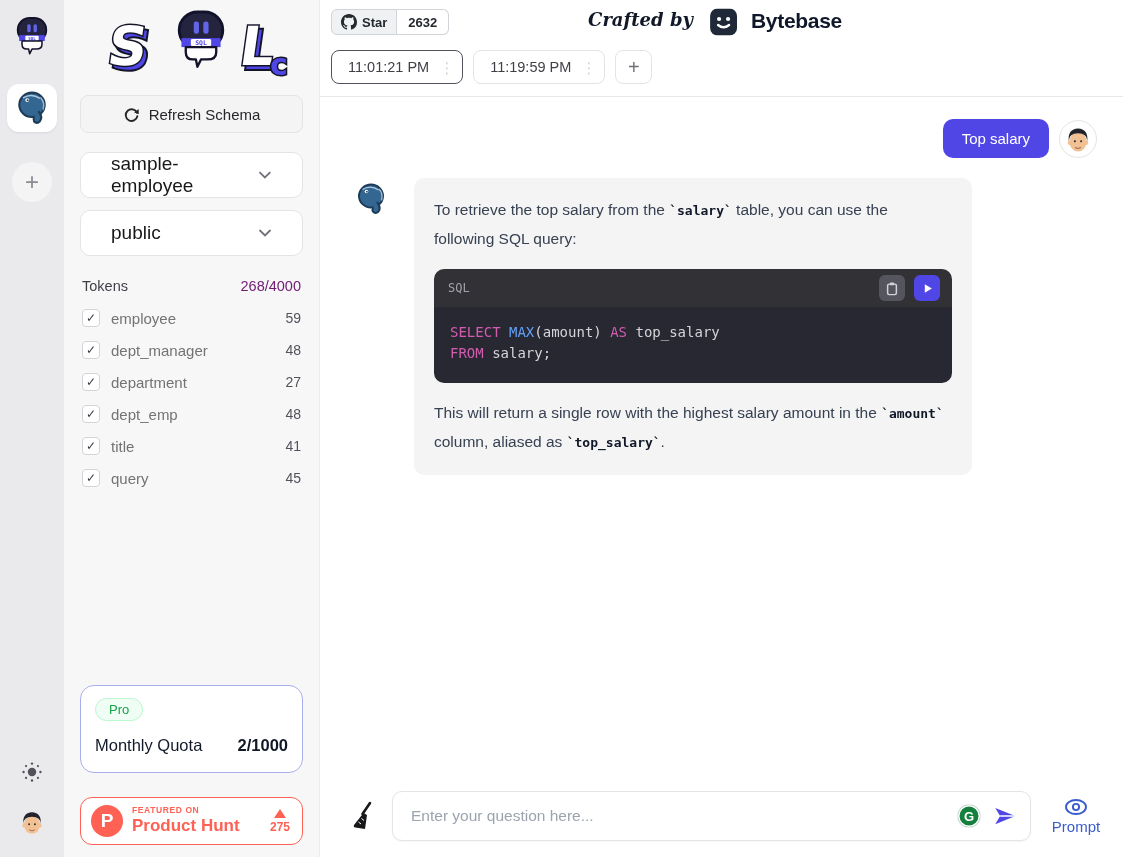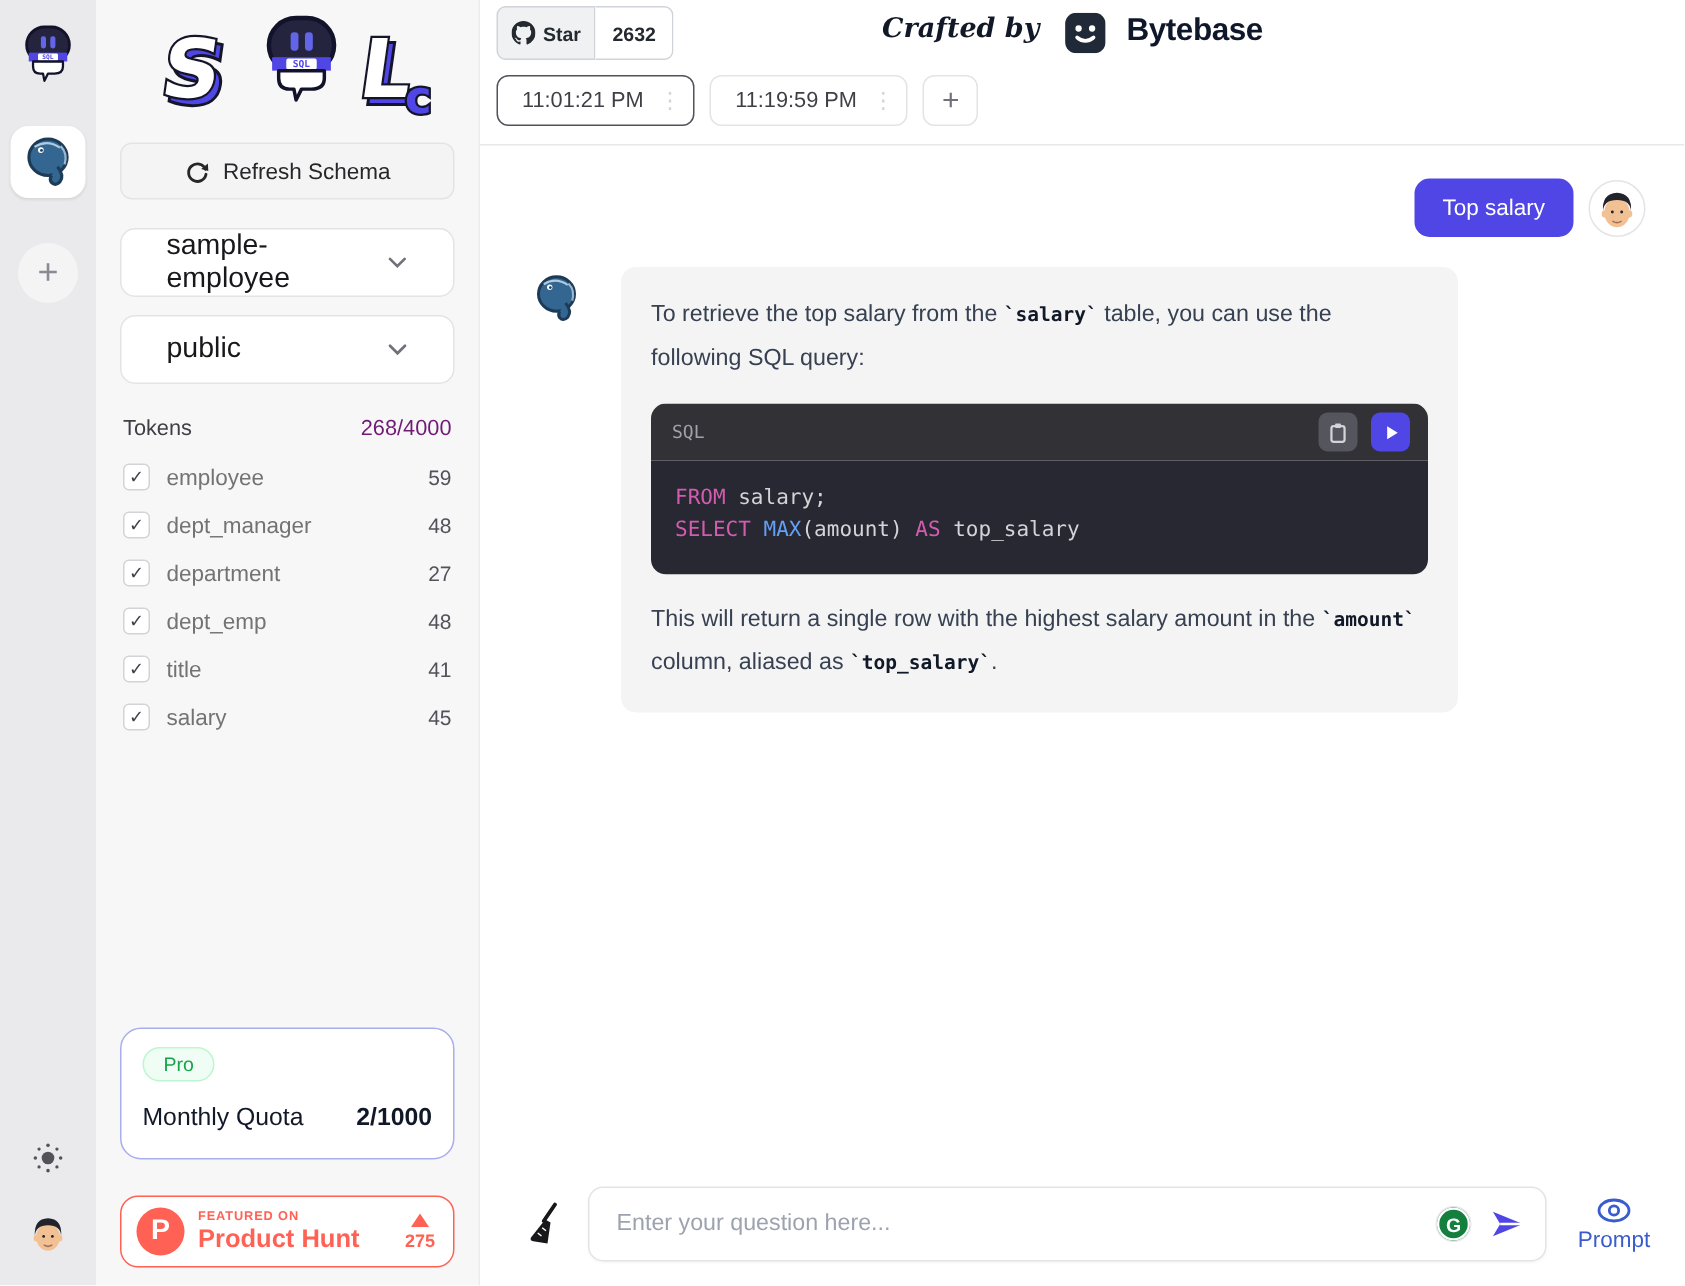--- a/index.html
+++ b/index.html
@@ -98,21 +98,21 @@
   .up-triangle {
     width:0; height:0; border-left:6px solid transparent;
     border-right:6px solid transparent; border-bottom:9px solid #ff6154;
   }
   .ph-count { font-size:12px; font-weight:bold; color:#ff6154; }
 
   
   .main { flex:1; min-width:0; display:flex; flex-direction:column; background:#fff; }
   .main-header { padding:8px 24px 12px 11px; border-bottom:1px solid #e8e8eb; }
   .header-row1 { position:relative; height:28px; display:flex; align-items:center; }
-  .gh-widget { display:flex; height:36px; cursor:pointer; }
+  .gh-widget { display:flex; height:26px; cursor:pointer; }
   .gh-left {
     display:flex; align-items:center; gap:5px; padding:0 9px;
     background:#eff1f3; border:1px solid #d0d3d8; border-radius:6px 0 0 6px;
     font-size:13px; font-weight:600; color:#24292f;
   }
   .gh-right {
     display:flex; align-items:center; padding:0 11px; background:#fff;
     border:1px solid #d0d3d8; border-left:none; border-radius:0 6px 6px 0;
     font-size:13px; font-weight:600; color:#24292f;
   }
@@ -342,21 +342,21 @@
         <span class="table-name">dept_emp</span>
         <span class="table-count">48</span>
       </div>
       <div class="table-row">
         <span class="checkbox">✓</span>
         <span class="table-name">title</span>
         <span class="table-count">41</span>
       </div>
       <div class="table-row">
         <span class="checkbox">✓</span>
-        <span class="table-name">salary</span>
+        <span class="table-name">query</span>
         <span class="table-count">45</span>
       </div>
     </div>
 
     <div class="side-spacer"></div>
 
     <div class="pro-card">
       <span class="pro-pill">Pro</span>
       <div class="quota-row">
         <span>Monthly Quota</span>
@@ -444,22 +444,22 @@
                   </svg>
                 </div>
                 <div class="code-btn run">
                   <svg width="13" height="13" viewBox="0 0 24 24">
                     <polygon points="7,4 7,20 20,12" fill="#fff"></polygon>
                   </svg>
                 </div>
               </div>
             </div>
             <div class="code-body">
+              <div class="code-line"><span class="tok-kw">SELECT</span><span> </span><span class="tok-fn">MAX</span><span>(amount)</span><span> </span><span class="tok-kw">AS</span><span> top_salary</span></div>
               <div class="code-line"><span class="tok-kw">FROM</span><span> salary;</span></div>
-              <div class="code-line"><span class="tok-kw">SELECT</span><span> </span><span class="tok-fn">MAX</span><span>(amount)</span><span> </span><span class="tok-kw">AS</span><span> top_salary</span></div>
             </div>
           </div>
 
           <p><span>This will return a single row with the highest salary amount in the </span><span class="inline-code">`amount`</span><span> column, aliased as </span><span class="inline-code">`top_salary`</span><span>.</span></p>
         </div>
       </div>
 
     </div>
 
     <div class="composer">

